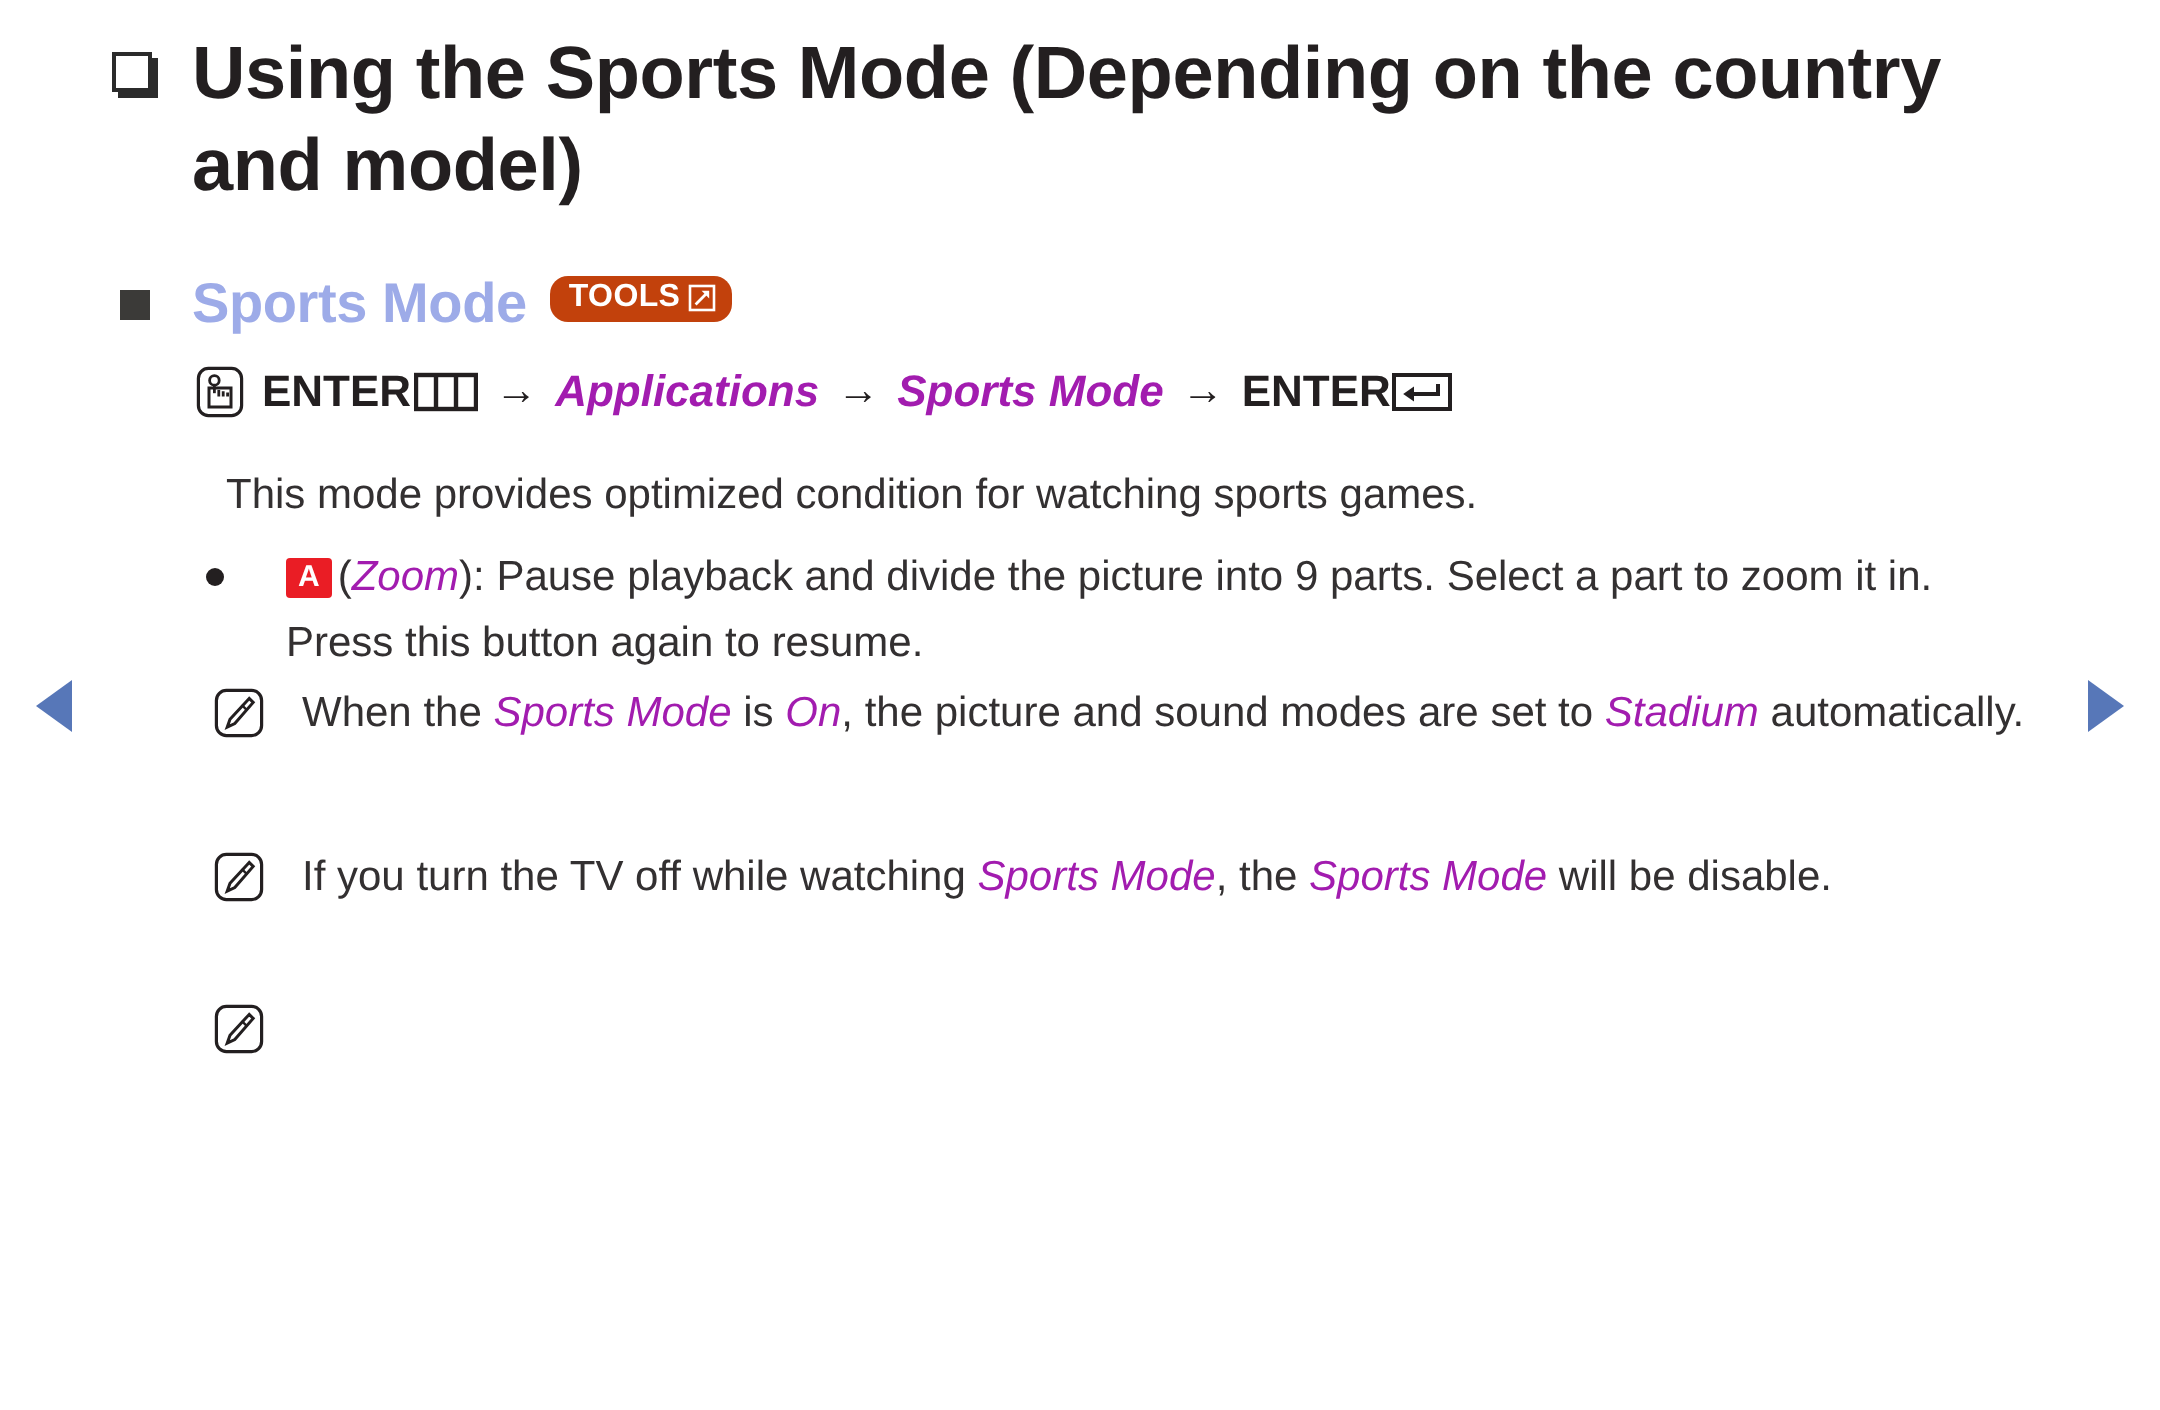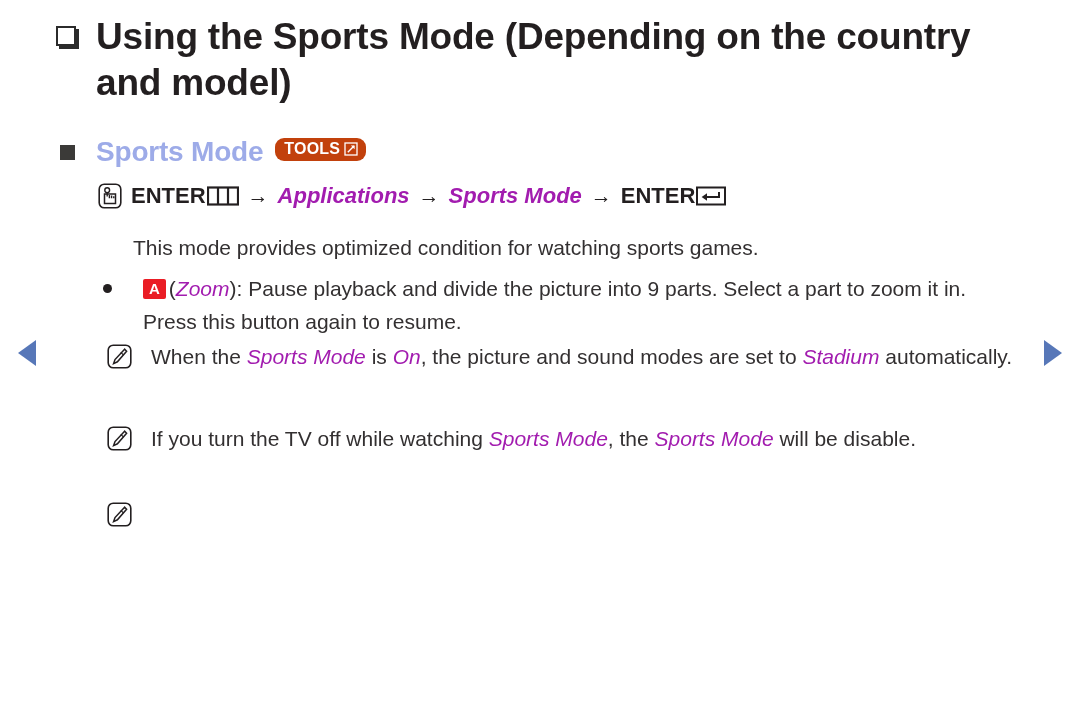--- a/index.html
+++ b/index.html
@@ -145,21 +145,20 @@
     position: absolute;
     font-size: 21px;
     line-height: 32px;
     color: #333031;
     font-weight: normal;
   }
   .desc {
     left: 113px;
     top: 232px;
     width: 860px;
-    margin-left: 20px;
   }
 
   .bullet-item {
     position: absolute;
     left: 103px;
     top: 272px;
     width: 910px;
     display: flex;
     align-items: flex-start;
     font-size: 21px;

